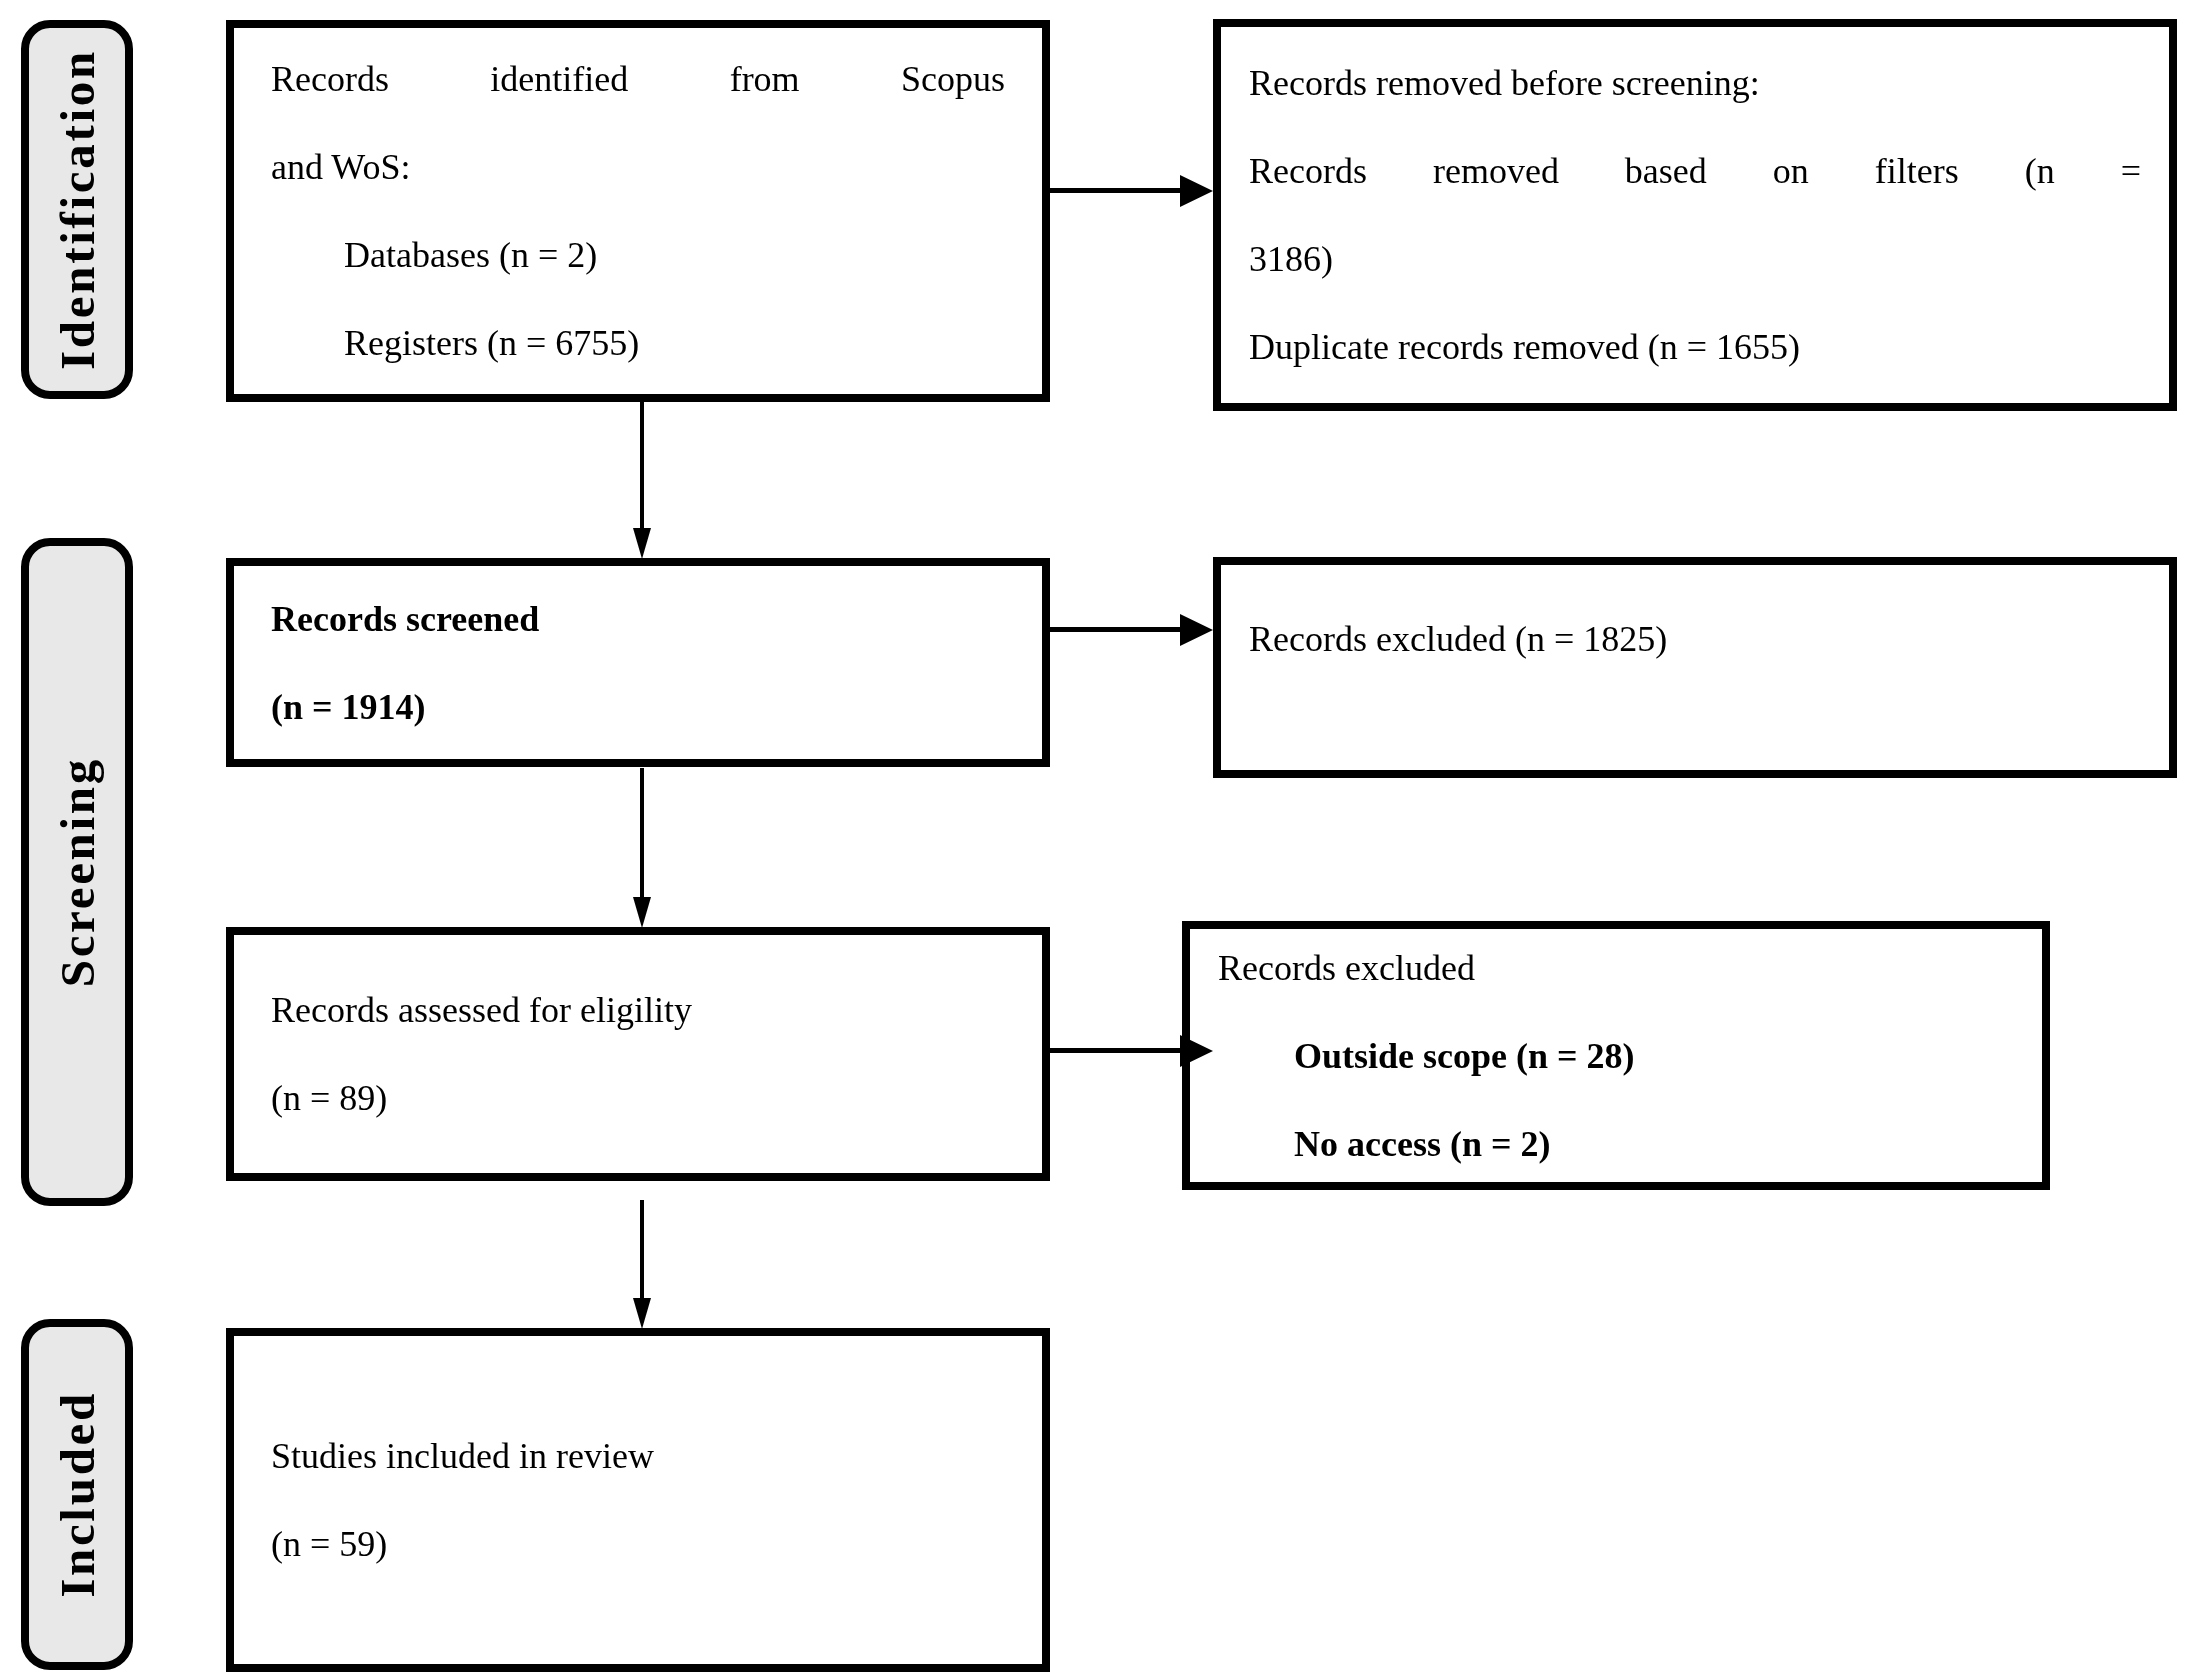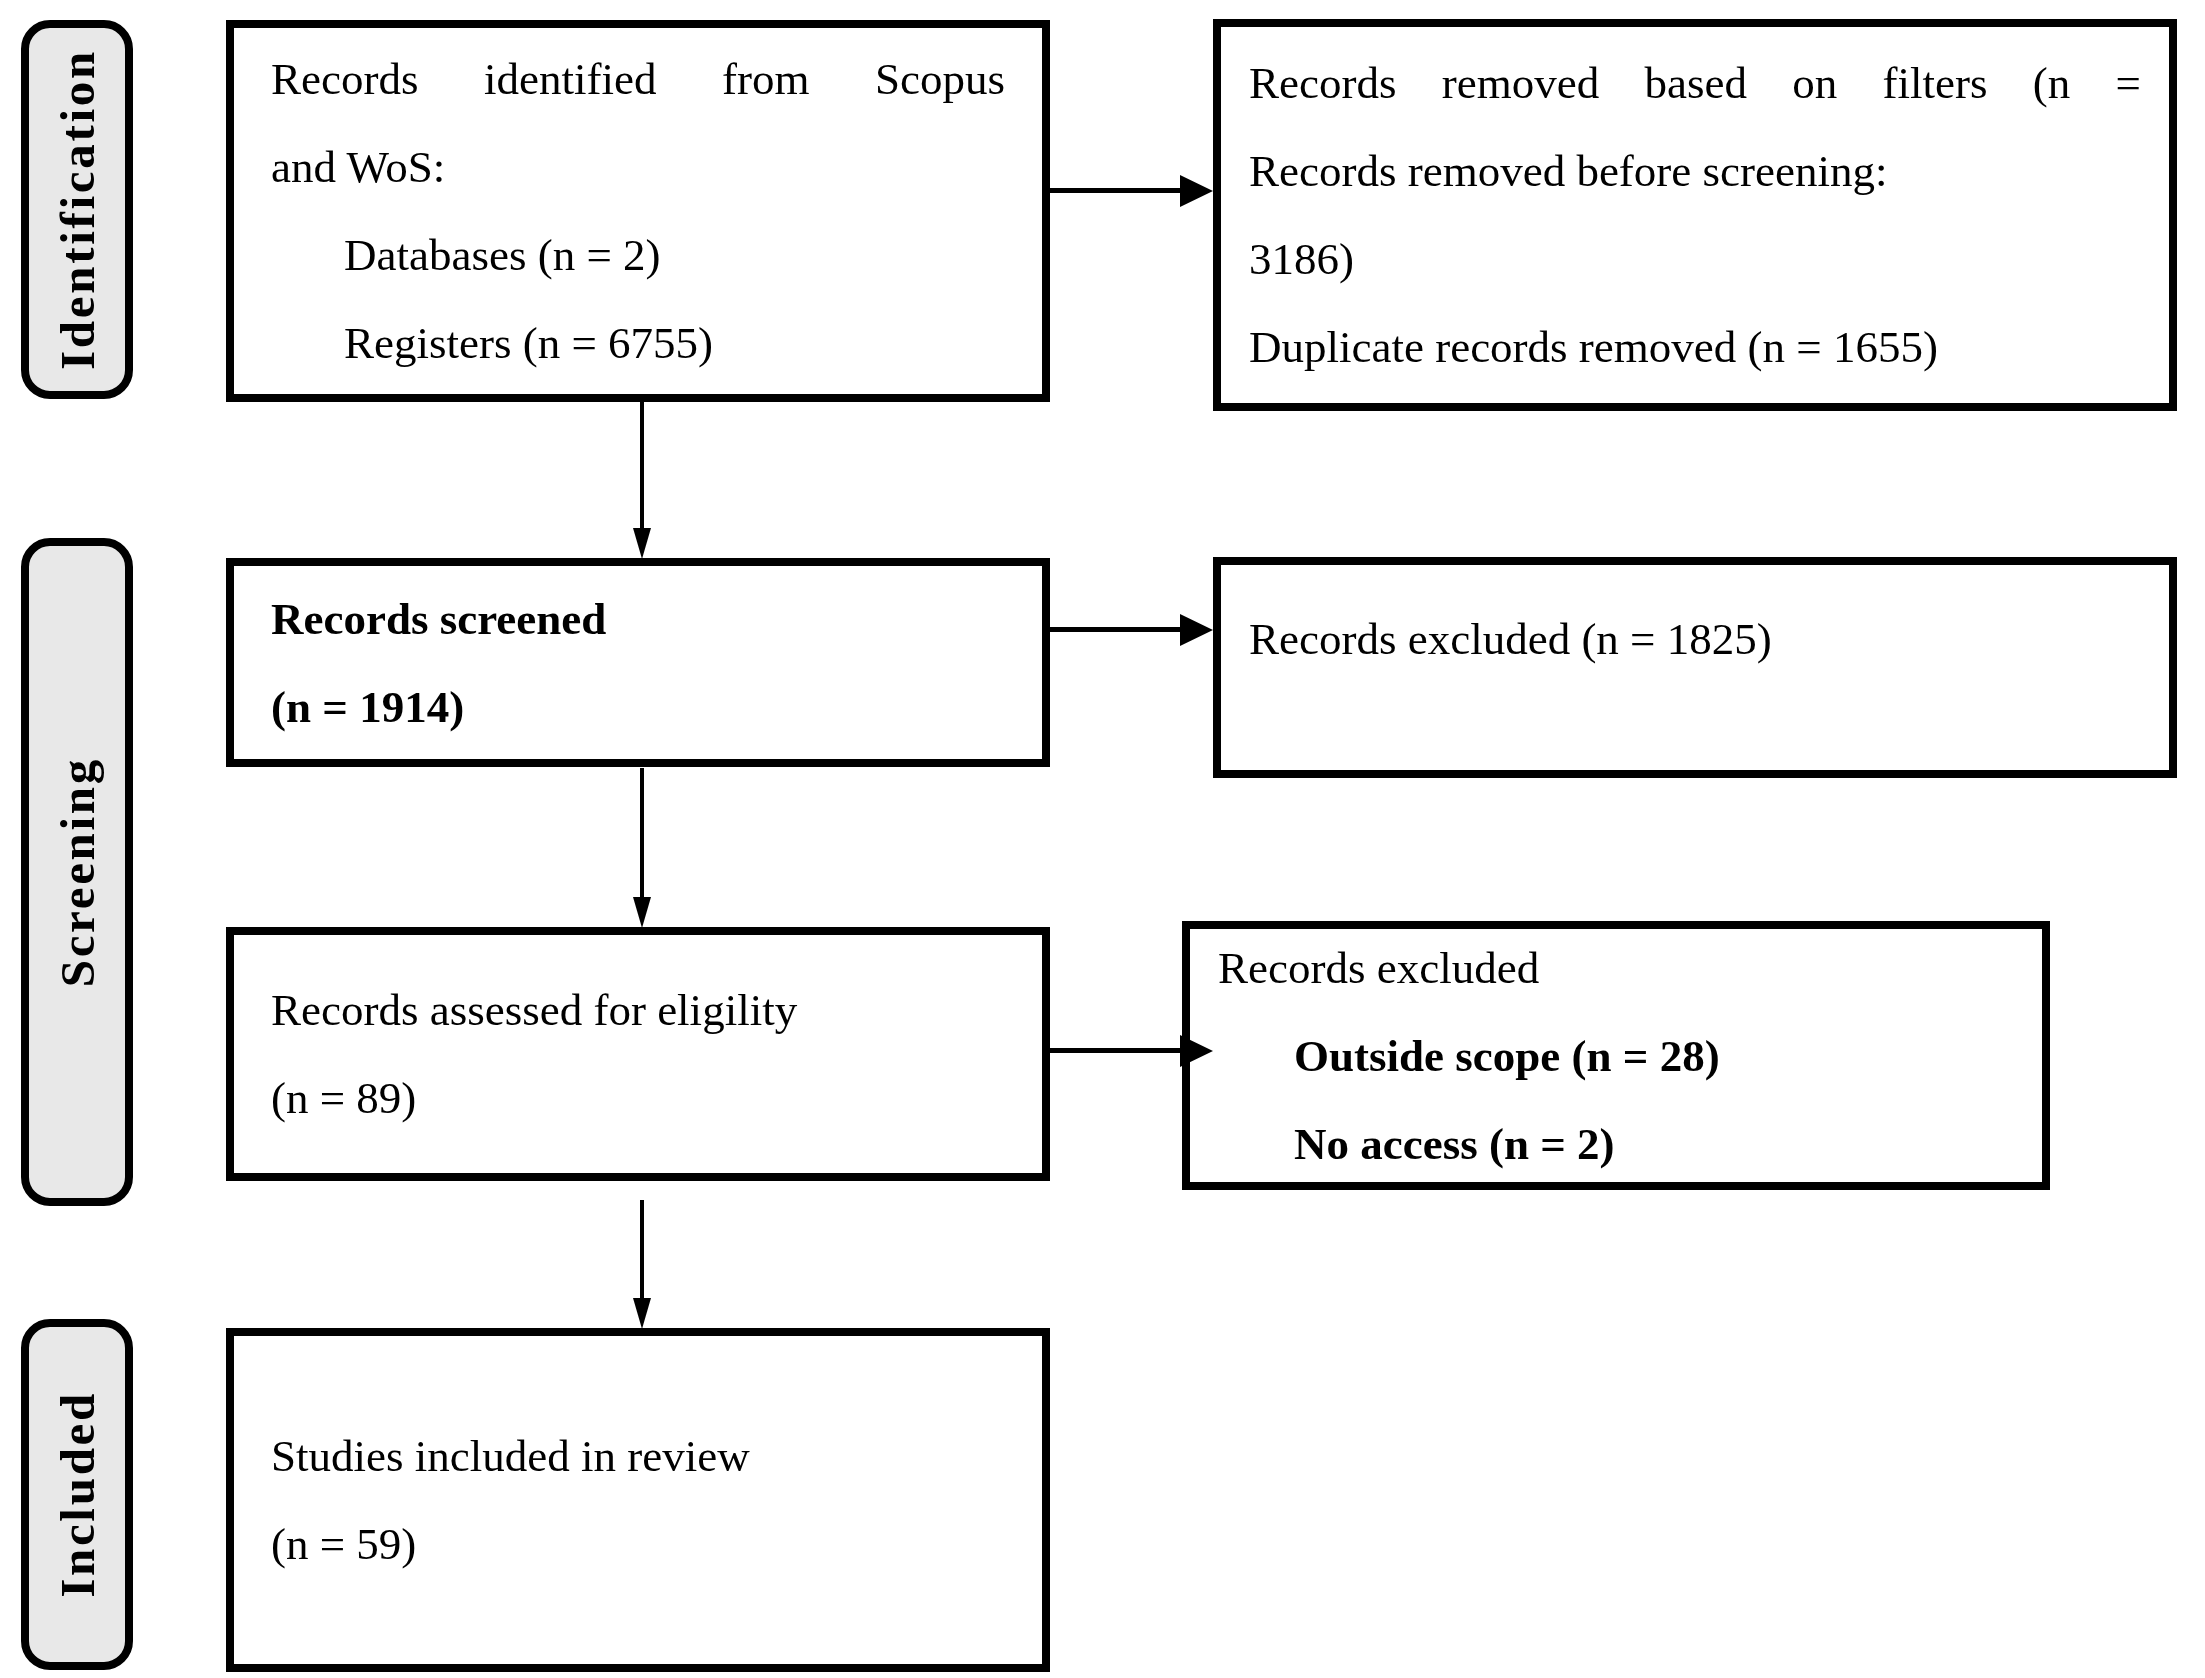--- a/index.html
+++ b/index.html
@@ -43,21 +43,21 @@
 
   
   .fbox {
     position: absolute;
     background: #ffffff;
     border: 8px solid #000000;
     box-sizing: border-box;
     display: flex;
     flex-direction: column;
     justify-content: center;
-    font-size: 45px;
+    font-size: 36px;
     line-height: 88px;
   }
   .tline { white-space: nowrap; }
   .stretch {
     white-space: normal;
     text-align: justify;
     text-align-last: justify;
   }
   .indent { padding-left: 73px; }
 
@@ -129,22 +129,22 @@
   </div>
 
   <div class="fbox box-identified">
     <div class="tline stretch">Records identified from Scopus</div>
     <div class="tline">and WoS:</div>
     <div class="tline indent">Databases (n = 2)</div>
     <div class="tline indent">Registers (n = 6755)</div>
   </div>
 
   <div class="fbox box-removed">
+    <div class="tline">Records removed before screening:</div>
     <div class="tline stretch">Records removed based on filters (n =</div>
-    <div class="tline">Records removed before screening:</div>
     <div class="tline">3186)</div>
     <div class="tline">Duplicate records removed (n = 1655)</div>
   </div>
 
   <div class="fbox box-screened">
     <div class="tline">Records screened</div>
     <div class="tline">(n = 1914)</div>
   </div>
 
   <div class="fbox box-excluded1">

